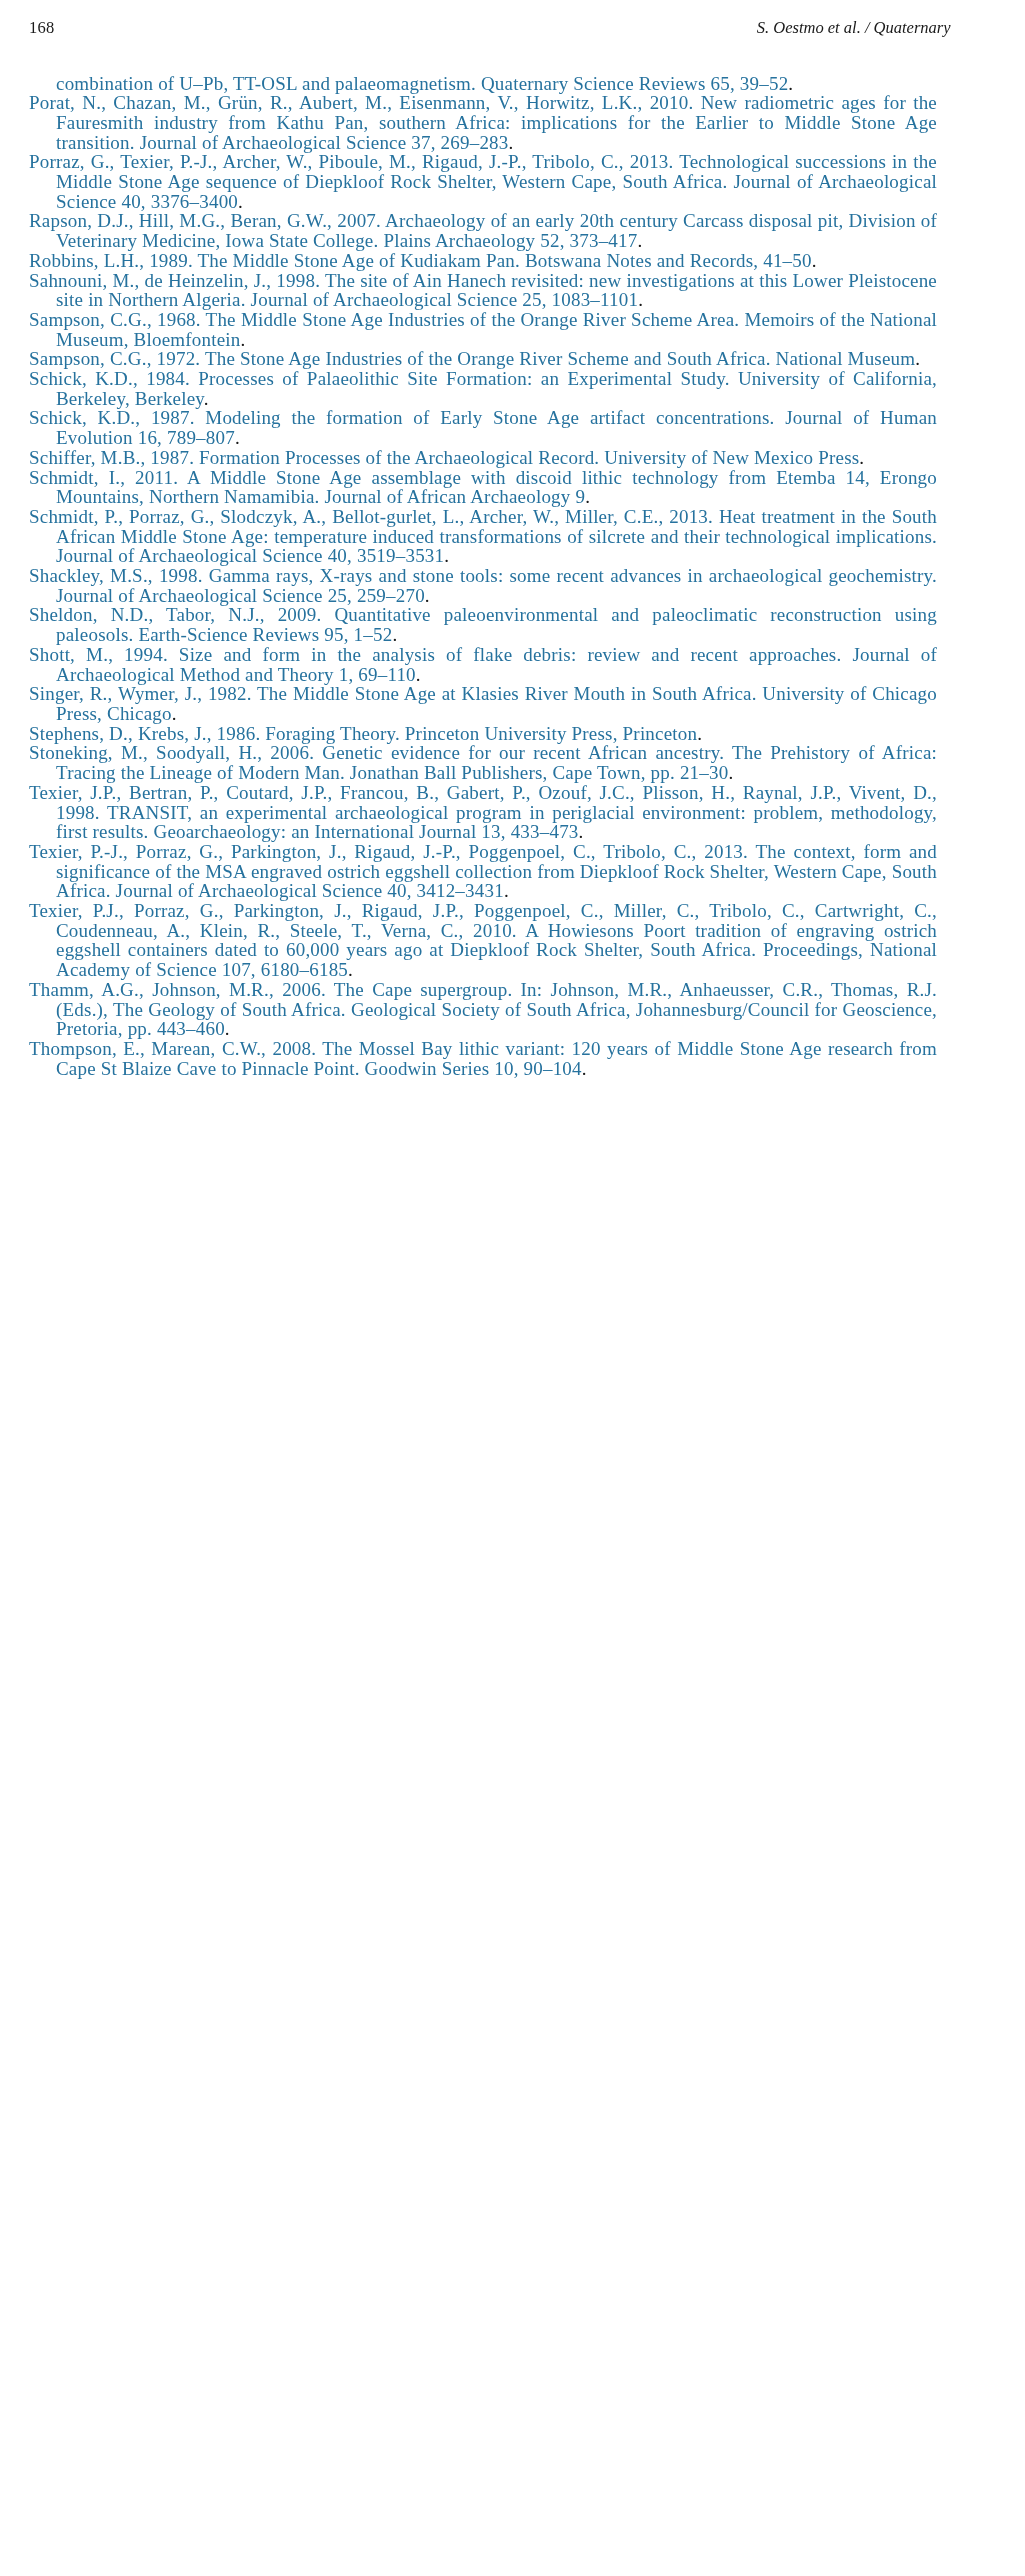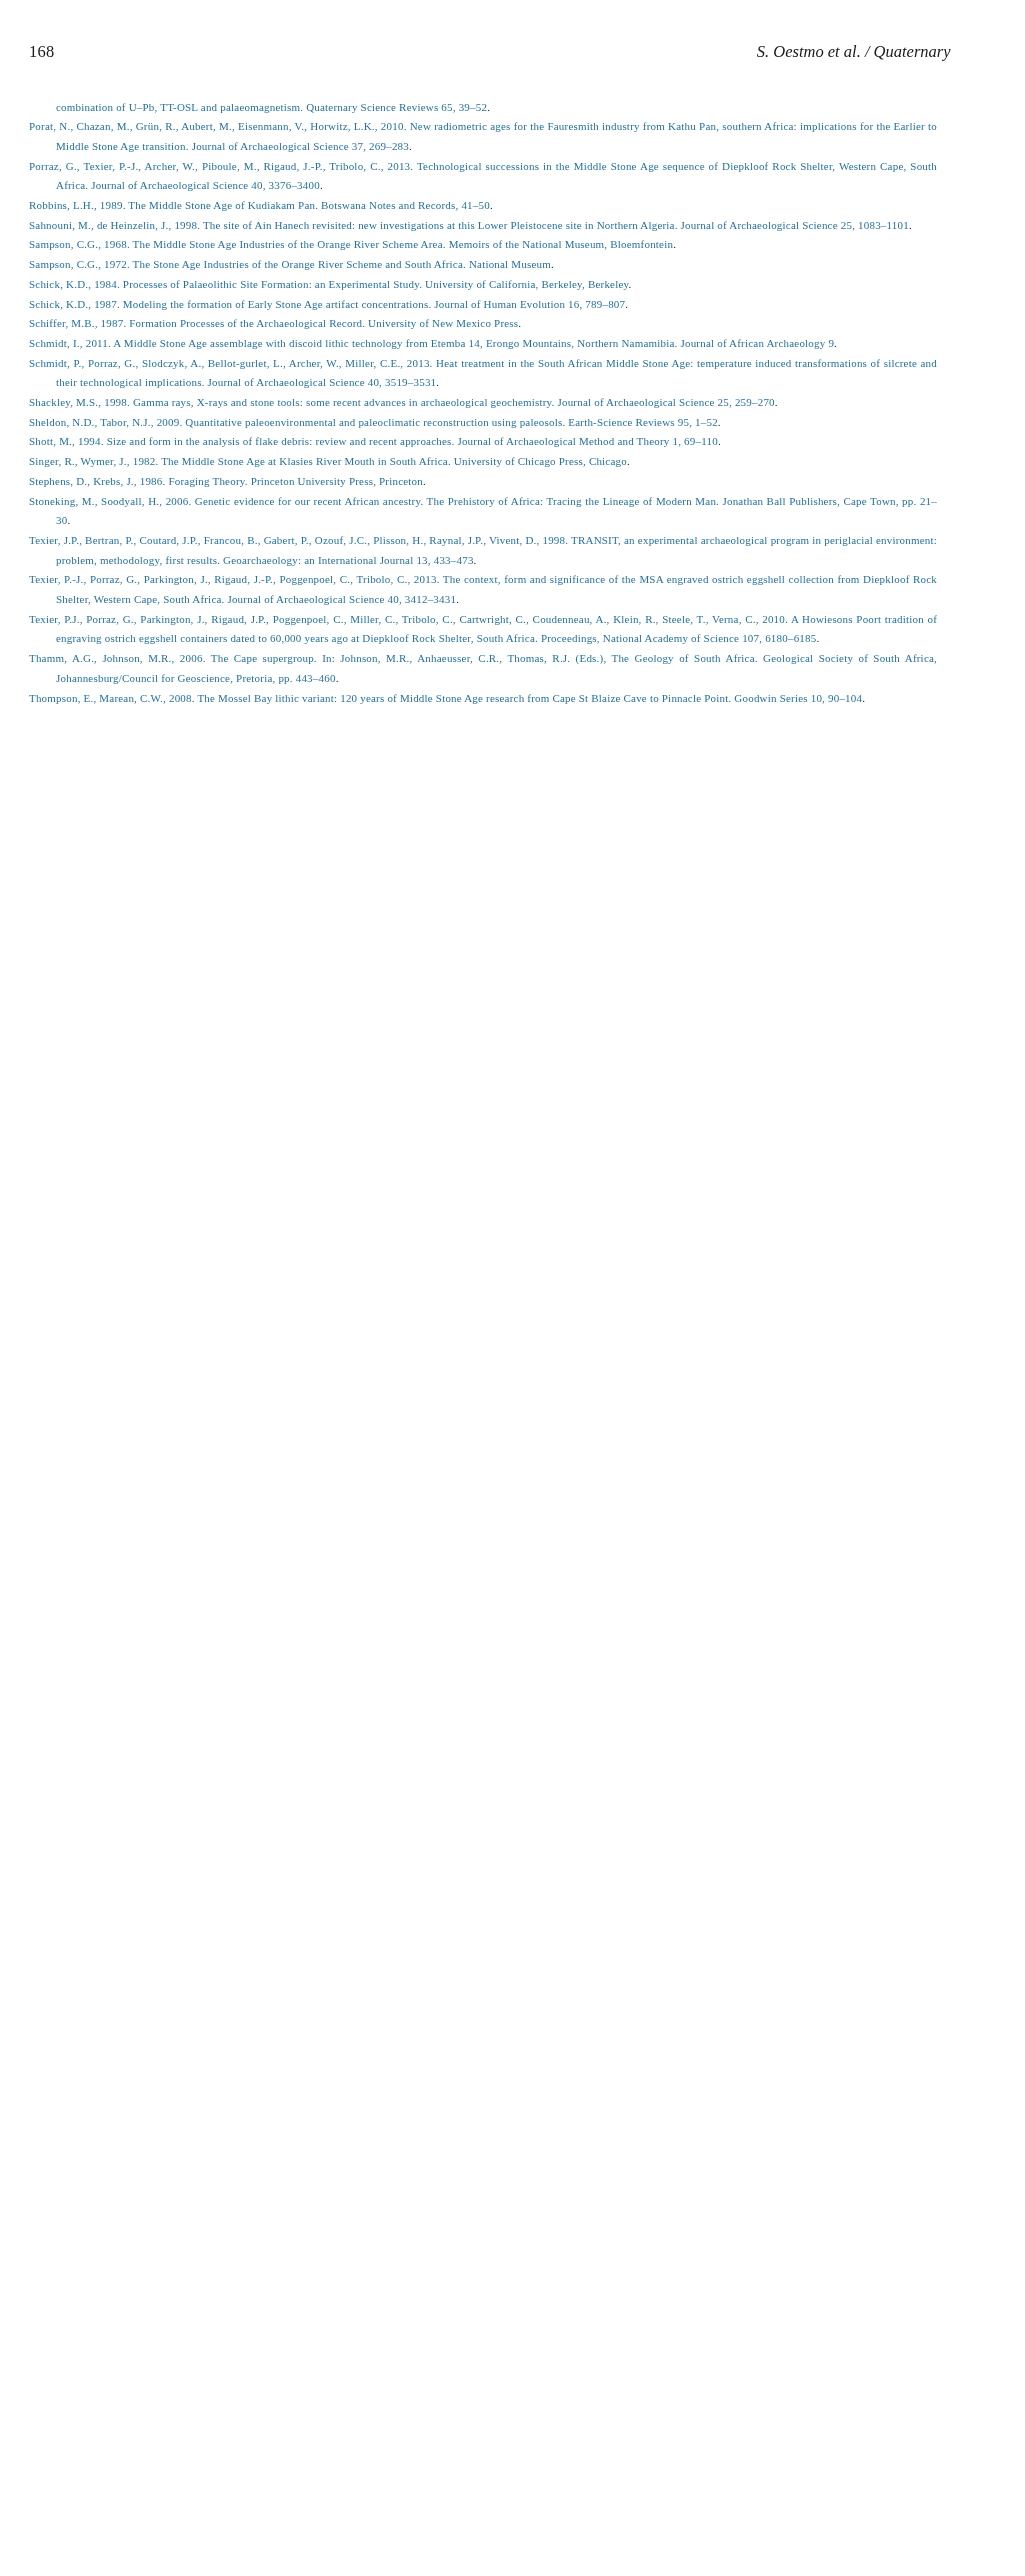--- a/index.html
+++ b/index.html
@@ -11,41 +11,40 @@
     width: 1026px;
     height: 2576px;
     overflow: hidden;
     font-family: "Liberation Serif", "DejaVu Serif", serif;
     color: var(--text-color, #1a1a1a);
   }
   .page {
     box-sizing: border-box;
     width: 963px;
     padding: 17.5px 26px 0 29px;
-    margin-top: 24px;
   }
   .running-head {
     display: flex;
     justify-content: space-between;
     align-items: baseline;
     font-size: 16.5px;
     color: var(--text-color, #1a1a1a);
     margin: 0 -13.6px 36px 0;
   }
   .folio {
     font-style: normal;
     letter-spacing: 0.3px;
   }
   .running-title {
     font-style: italic;
     white-space: nowrap;
     text-align: center;
   }
   .references {
-    font-size: 11px;
+    font-size: 19px;
     line-height: 19.7px;
     letter-spacing: 0.2px;
     text-align: justify;
     text-justify: inter-word;
   }
   .ref {
     margin: 0;
     padding-left: 27px;
     text-indent: -27px;
   }
@@ -68,20 +67,21 @@
     <span class="folio">168</span>
     <span class="running-title">S. Oestmo et al. / Quaternary</span>
   </header>
   <section class="references" id="refs">
   <p class="ref continuation"><span class="ref-link">combination of U–Pb, TT-OSL and palaeomagnetism. Quaternary Science Reviews 65, 39–52</span><span class="ref-end">.</span></p>
 
   <p class="ref"><span class="ref-link">Porat, N., Chazan, M., Grün, R., Aubert, M., Eisenmann, V., Horwitz, L.K., 2010. New radiometric ages for the Fauresmith industry from Kathu Pan, southern Africa: implications for the Earlier to Middle Stone Age transition. Journal of Archaeological Science 37, 269–283</span><span class="ref-end">.</span></p>
 
   <p class="ref"><span class="ref-link">Porraz, G., Texier, P.-J., Archer, W., Piboule, M., Rigaud, J.-P., Tribolo, C., 2013. Technological successions in the Middle Stone Age sequence of Diepkloof Rock Shelter, Western Cape, South Africa. Journal of Archaeological Science 40, 3376–3400</span><span class="ref-end">.</span></p>
 
+  <p class="ref"><span class="ref-link">Rapson, D.J., Hill, M.G., Beran, G.W., 2007. Archaeology of an early 20th century Carcass disposal pit, Division of Veterinary Medicine, Iowa State College. Plains Archaeology 52, 373–417</span><span class="ref-end">.</span></p>
 
 
   <p class="ref"><span class="ref-link">Robbins, L.H., 1989. The Middle Stone Age of Kudiakam Pan. Botswana Notes and Records, 41–50</span><span class="ref-end">.</span></p>
 
 
   <p class="ref"><span class="ref-link">Sahnouni, M., de Heinzelin, J., 1998. The site of Ain Hanech revisited: new investigations at this Lower Pleistocene site in Northern Algeria. Journal of Archaeological Science 25, 1083–1101</span><span class="ref-end">.</span></p>
 
   <p class="ref"><span class="ref-link">Sampson, C.G., 1968. The Middle Stone Age Industries of the Orange River Scheme Area. Memoirs of the National Museum, Bloemfontein</span><span class="ref-end">.</span></p>
 
   <p class="ref"><span class="ref-link">Sampson, C.G., 1972. The Stone Age Industries of the Orange River Scheme and South Africa. National Museum</span><span class="ref-end">.</span></p>

